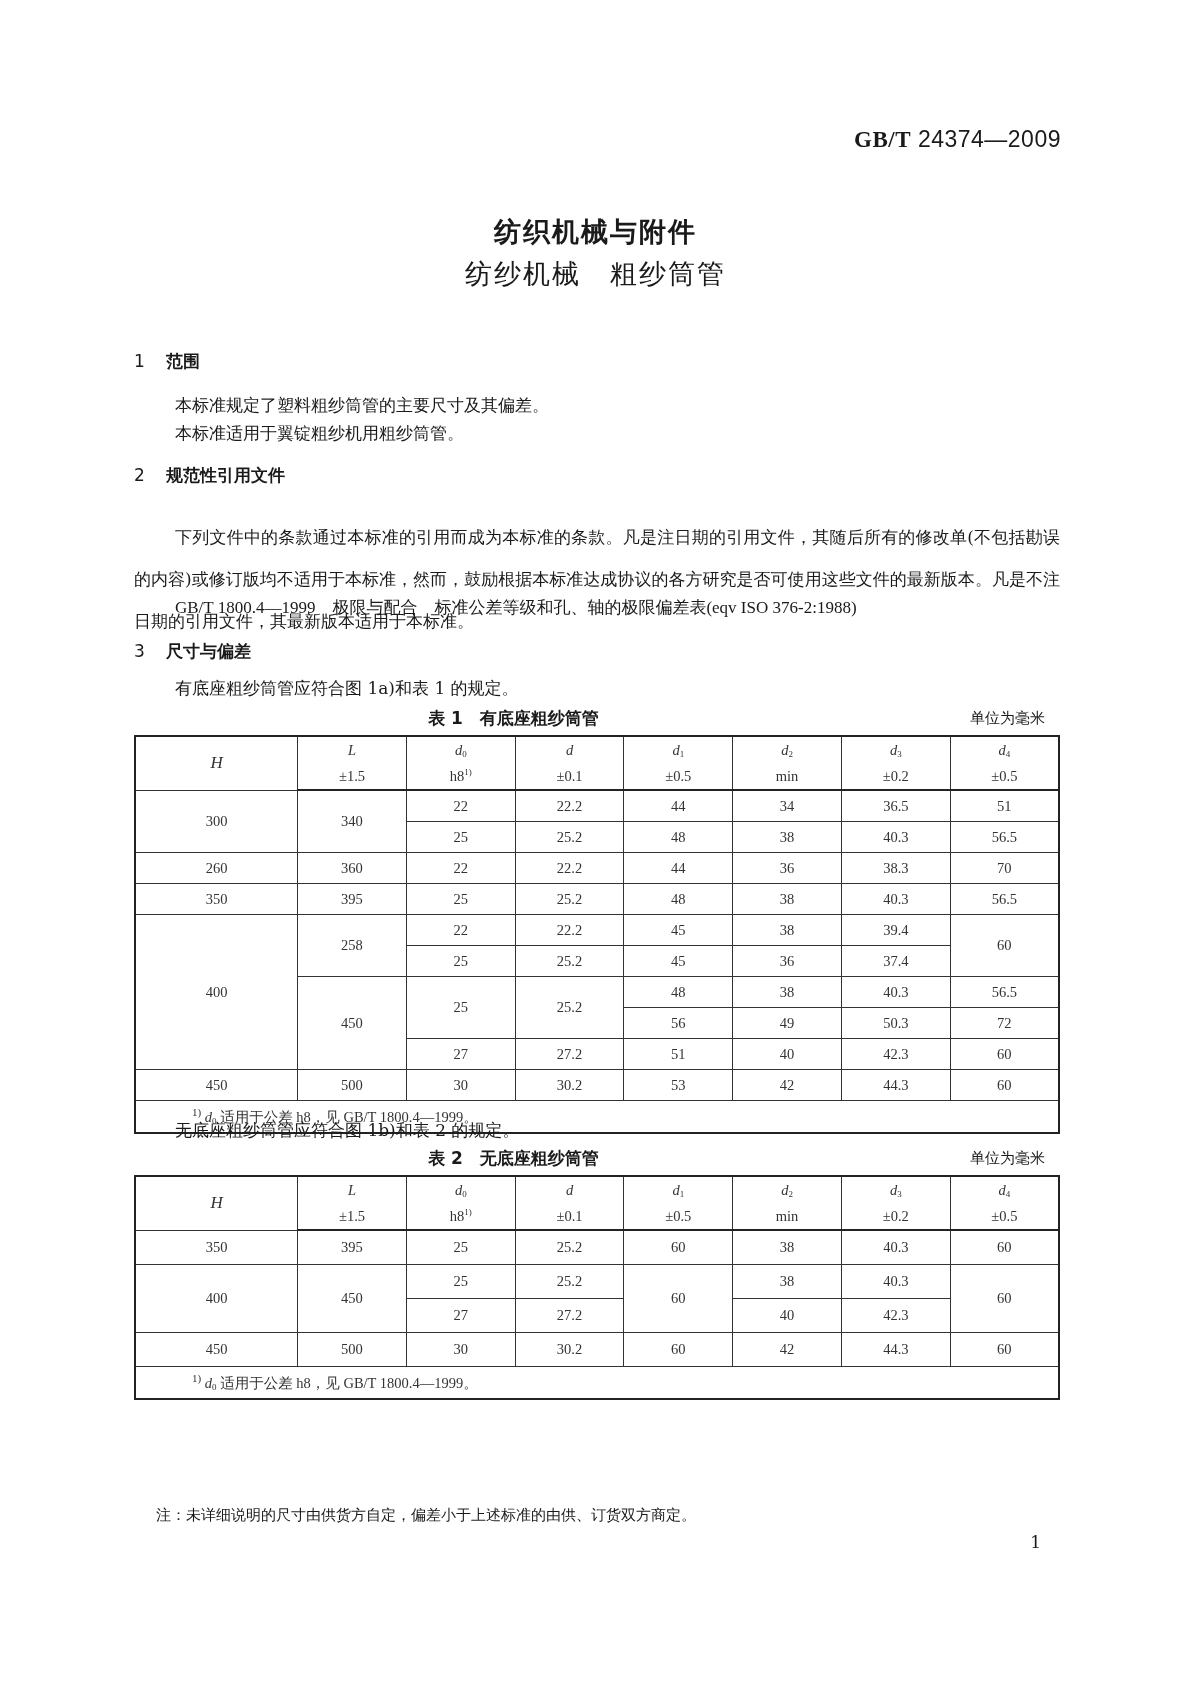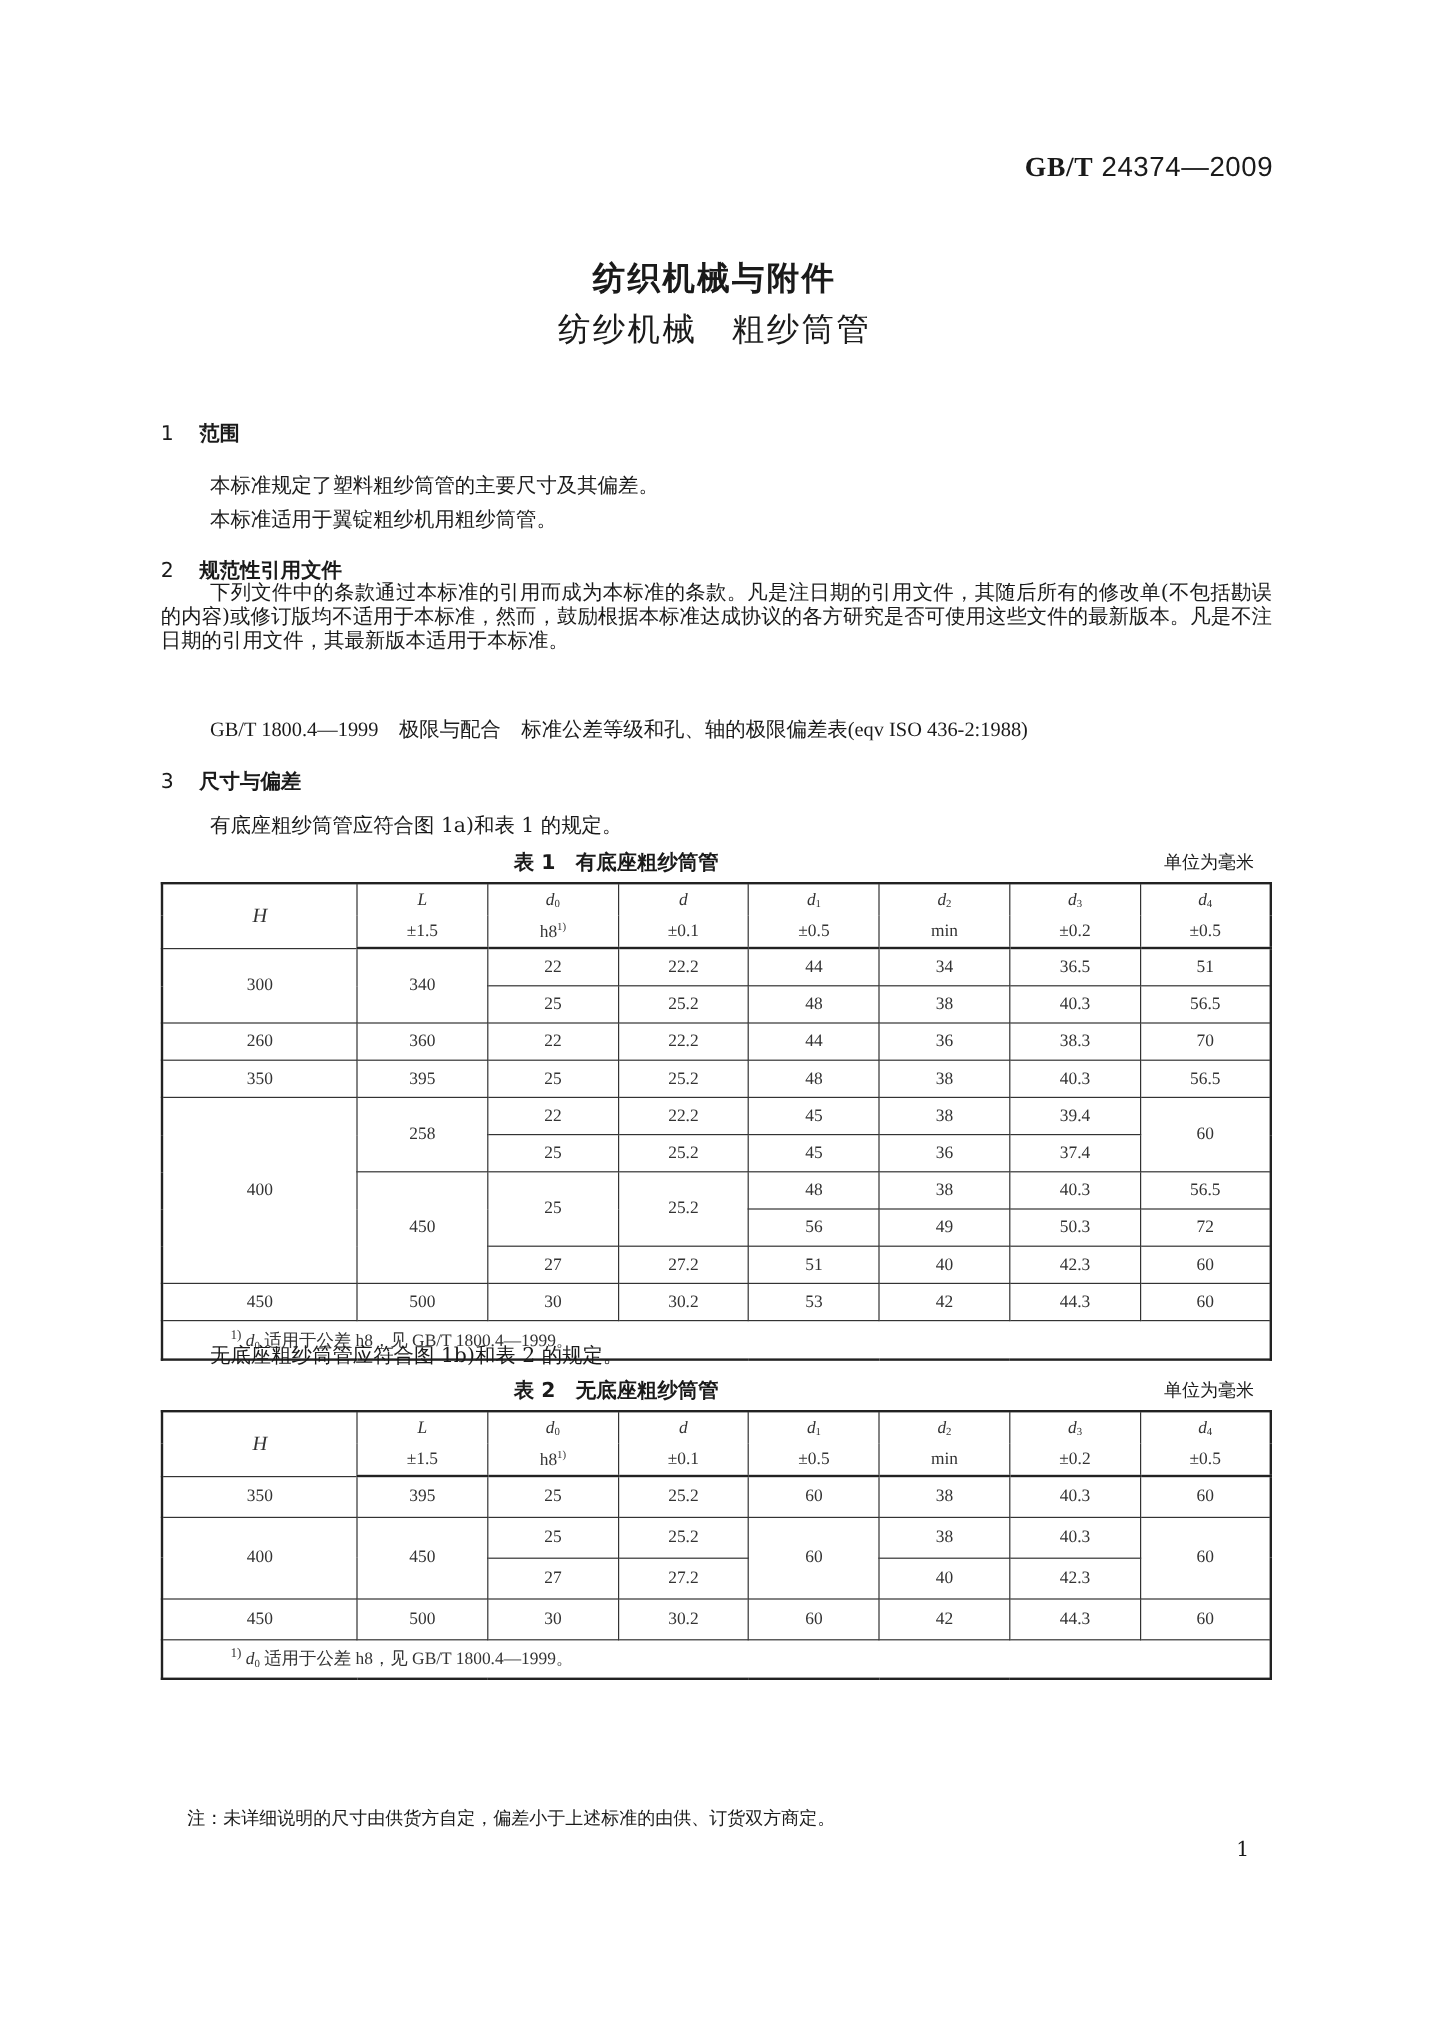--- a/index.html
+++ b/index.html
@@ -33,22 +33,22 @@
 <div class="abs std-num"><b>GB/T</b> <span>24374—2009</span></div>
 
 <div class="abs title" style="top:214px;font-weight:bold;">纺织机械与附件</div>
 <div class="abs title" style="top:256px;">纺纱机械　粗纱筒管</div>
 
 <div class="abs h-sec" style="top:350px;"><span class="num">1</span><span>范围</span></div>
 <div class="abs para indent" style="top:389px;">本标准规定了塑料粗纱筒管的主要尺寸及其偏差。</div>
 <div class="abs para indent" style="top:417px;">本标准适用于翼锭粗纱机用粗纱筒管。</div>
 
 <div class="abs h-sec" style="top:464px;"><span class="num">2</span><span>规范性引用文件</span></div>
-<div class="abs para indent" style="top:484px; line-height:20px;">下列文件中的条款通过本标准的引用而成为本标准的条款。凡是注日期的引用文件，其随后所有的修改单(不包括勘误的内容)或修订版均不适用于本标准，然而，鼓励根据本标准达成协议的各方研究是否可使用这些文件的最新版本。凡是不注日期的引用文件，其最新版本适用于本标准。</div>
-<div class="abs para indent" style="top:592px; font-family:'Liberation Serif', serif;">GB/T 1800.4—1999　极限与配合　标准公差等级和孔、轴的极限偏差表(eqv ISO 436-2:1988)</div>
+<div class="abs para indent" style="top:516px; line-height:42px;">下列文件中的条款通过本标准的引用而成为本标准的条款。凡是注日期的引用文件，其随后所有的修改单(不包括勘误的内容)或修订版均不适用于本标准，然而，鼓励根据本标准达成协议的各方研究是否可使用这些文件的最新版本。凡是不注日期的引用文件，其最新版本适用于本标准。</div>
+<div class="abs para indent" style="top:592px; font-family:'Liberation Serif', serif;">GB/T 1800.4—1999　极限与配合　标准公差等级和孔、轴的极限偏差表(eqv ISO 376-2:1988)</div>
 
 <div class="abs h-sec" style="top:640px;"><span class="num">3</span><span>尺寸与偏差</span></div>
 <div class="abs para indent" style="top:672px;">有底座粗纱筒管应符合图 1a)和表 1 的规定。</div>
 
 <div class="abs tcap" style="top:707px;">表 1　有底座粗纱筒管</div>
 <div class="abs tunit" style="top:709px;">单位为毫米</div>
 
 <table class="std" style="top:735px;">
   <colgroup>
       <col style="width:151px">

